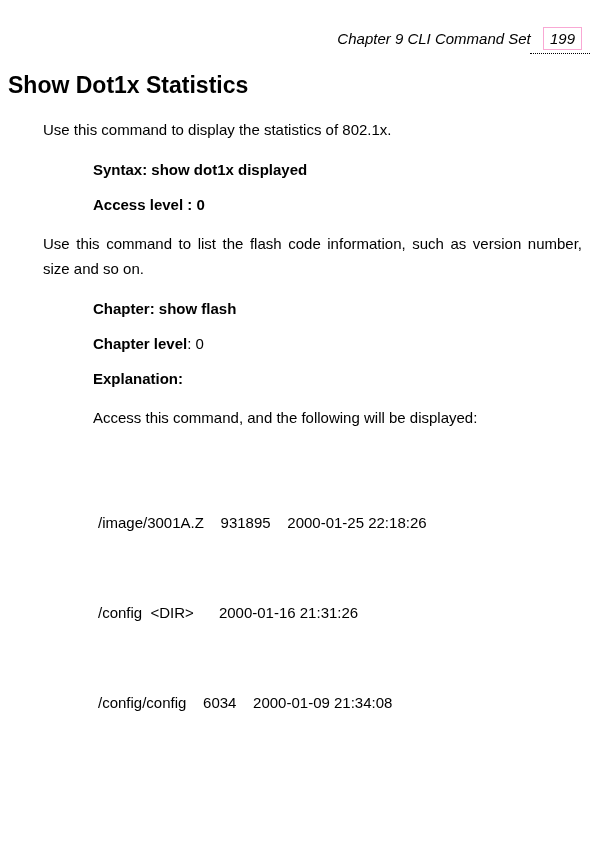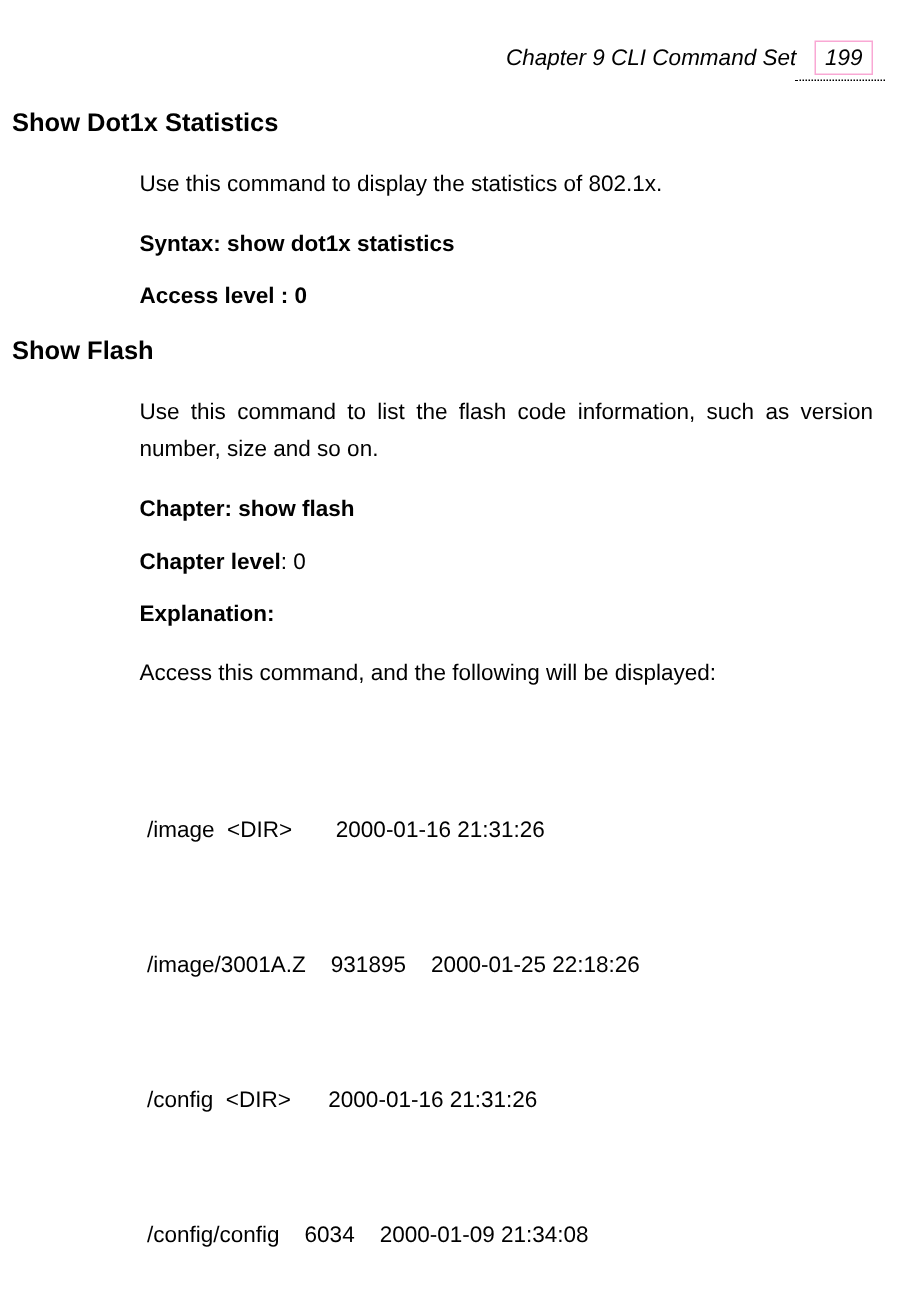--- a/index.html
+++ b/index.html
@@ -33,27 +33,27 @@
   .dotted-underline {
     border-top: 1px dotted #000;
     margin-left: auto;
     width: 60px;
     margin-right: 0;
     margin-top: 2px;
     margin-bottom: 18px;
   }
   .h2 {
     font-weight: bold;
-    font-size: 17px;
+    font-size: 23px;
     margin: 18px 0 18px 0;
   }
   .body-text {
     font-size: 15px;
     line-height: 1.7;
-    margin-left: 85px;
+    margin-left: 35px;
     margin-right: 8px;
     text-align: justify;
     margin-bottom: 18px;
   }
   .body-text.just {
     text-align: justify;
     text-justify: inter-word;
   }
   .label-block {
     font-size: 15px;
@@ -76,29 +76,27 @@
 <div class="page">
 
   <div class="header">
     <span>Chapter 9 CLI Command Set</span>
     <span class="pn-box">199</span>
   </div>
   <div class="dotted-underline"></div>
 
   <div class="h2">Show Dot1x Statistics</div>
   <div class="body-text">Use this command to display the statistics of 802.1x.</div>
-  <div class="label-block"><span class="b">Syntax:  show dot1x  statistics</span></div>
+  <div class="label-block"><span class="b">Syntax:  show dot1x  displayed</span></div>
   <div class="label-block"><span class="b">Access level : 0</span></div>
 
-  <div class="h2">Show Flash</div>
   <div class="body-text just">Use this command to list the flash code information, such as version number, size and so on.</div>
   <div class="label-block"><span class="b">Chapter: show flash</span></div>
   <div class="label-block"><span class="b">Chapter level</span><span>: 0</span></div>
   <div class="label-block"><span class="b">Explanation:</span></div>
   <div class="body-text" style="margin-left:85px;">Access this command, and the following will be displayed:</div>
   <div class="mono-list">
-    <div>/image  &lt;DIR&gt;       2000-01-16 21:31:26</div>
     <div>/image/3001A.Z    931895    2000-01-25 22:18:26</div>
     <div>/config  &lt;DIR&gt;      2000-01-16 21:31:26</div>
     <div>/config/config    6034    2000-01-09 21:34:08</div>
   </div>
 
 </div>
 
 </body></html>

